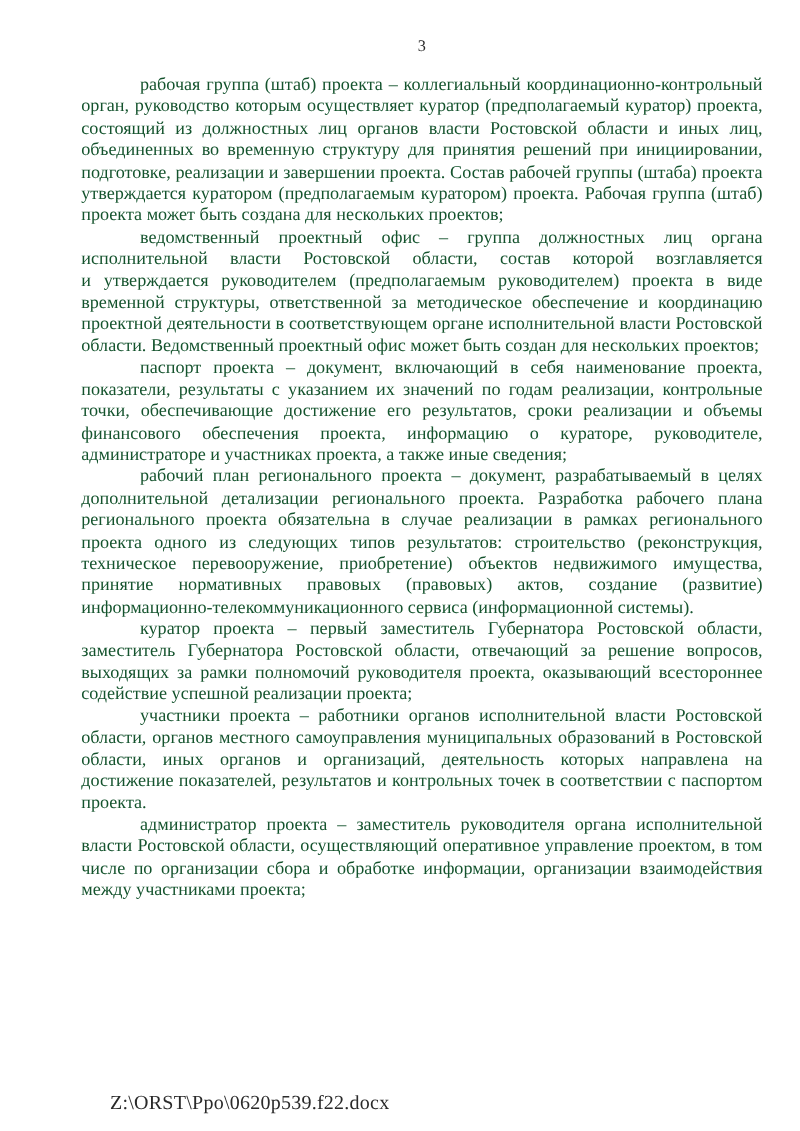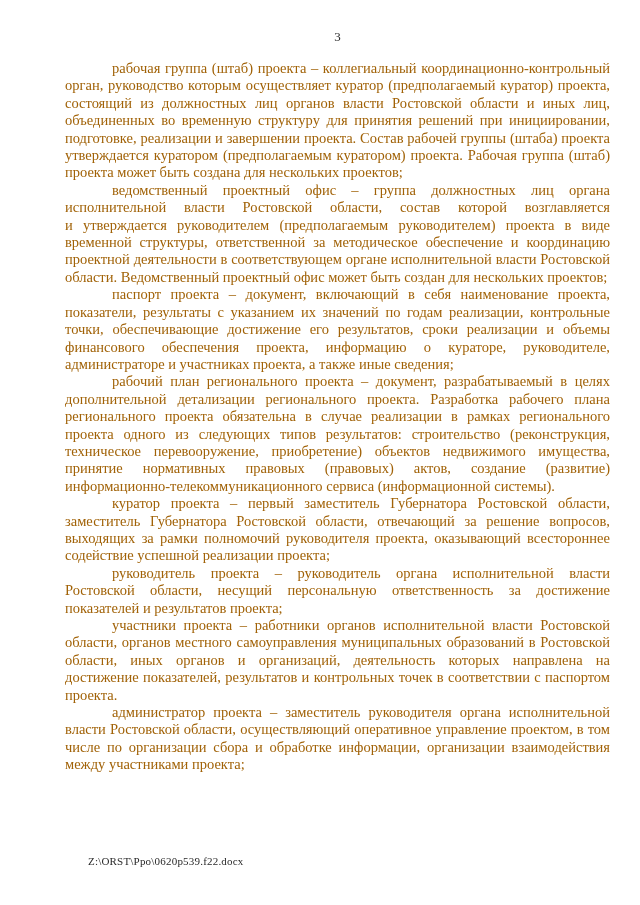--- a/index.html
+++ b/index.html
@@ -26,47 +26,46 @@
     color: #2a2a2a;
   }
   .content {
     position: absolute;
     top: 60px;
     left: 65px;
     right: 30px;
     text-align: justify;
     font-size: 14.5px;
     line-height: 17.4px;
-    color: #a16207;
+    color: #14532d;
   }
   .content p {
     margin: 0;
     padding: 0;
     text-indent: 47px;
   }
   .footer {
     position: absolute;
-    top: 855px;
+    top: 874px;
     left: 88px;
-    font-size: 11px;
+    font-size: 16px;
     letter-spacing: 0.2px;
     color: #2a2a2a;
   }
 </style>
 </head>
 <body>
 
 <div class="page">
   <div class="page-number">3</div>
 
   <div class="content">
       <p>рабочая группа (штаб) проекта – коллегиальный координационно-контрольный орган, руководство которым осуществляет куратор (предполагаемый куратор) проекта, состоящий из должностных лиц органов власти Ростовской области и иных лиц, объединенных во временную структуру для принятия решений при инициировании, подготовке, реализации и&nbsp;завершении проекта. Состав рабочей группы (штаба) проекта утверждается куратором (предполагаемым куратором) проекта. Рабочая группа (штаб) проекта может быть создана для нескольких проектов;</p>
       <p>ведомственный проектный офис – группа должностных лиц органа исполнительной власти Ростовской области, состав которой возглавляется и&nbsp;утверждается руководителем (предполагаемым руководителем) проекта в&nbsp;виде временной структуры, ответственной за методическое обеспечение и&nbsp;координацию проектной деятельности в соответствующем органе исполнительной власти Ростовской области. Ведомственный проектный офис может быть создан для нескольких проектов;</p>
       <p>паспорт проекта – документ, включающий в себя наименование проекта, показатели, результаты с указанием их значений по годам реализации, контрольные точки, обеспечивающие достижение его результатов, сроки реализации и объемы финансового обеспечения проекта, информацию о&nbsp;кураторе, руководителе, администраторе и участниках проекта, а также иные сведения;</p>
       <p>рабочий план регионального проекта – документ, разрабатываемый в&nbsp;целях дополнительной детализации регионального проекта. Разработка рабочего плана регионального проекта обязательна в случае реализации в&nbsp;рамках регионального проекта одного из следующих типов результатов: строительство (реконструкция, техническое перевооружение, приобретение) объектов недвижимого имущества, принятие нормативных правовых (правовых) актов, создание (развитие) информационно-телекоммуникационного сервиса (информационной системы).</p>
       <p>куратор проекта – первый заместитель Губернатора Ростовской области, заместитель Губернатора Ростовской области, отвечающий за решение вопросов, выходящих за рамки полномочий руководителя проекта, оказывающий всестороннее содействие успешной реализации проекта;</p>
-      <p>руководитель проекта – руководитель органа исполнительной власти Ростовской области, несущий персональную ответственность за достижение показателей и результатов проекта;</p>
       <p>участники проекта – работники органов исполнительной власти Ростовской области, органов местного самоуправления муниципальных образований в Ростовской области, иных органов и организаций, деятельность которых направлена на достижение показателей, результатов и контрольных точек в соответствии с паспортом проекта.</p>
       <p>администратор проекта – заместитель руководителя органа исполнительной власти Ростовской области, осуществляющий оперативное управление проектом, в том числе по организации сбора и обработке информации, организации взаимодействия между участниками проекта;</p>
     </div>
 
   <div class="footer">Z:\ORST\Ppo\0620p539.f22.docx</div>
 </div>
 
 </body></html>

